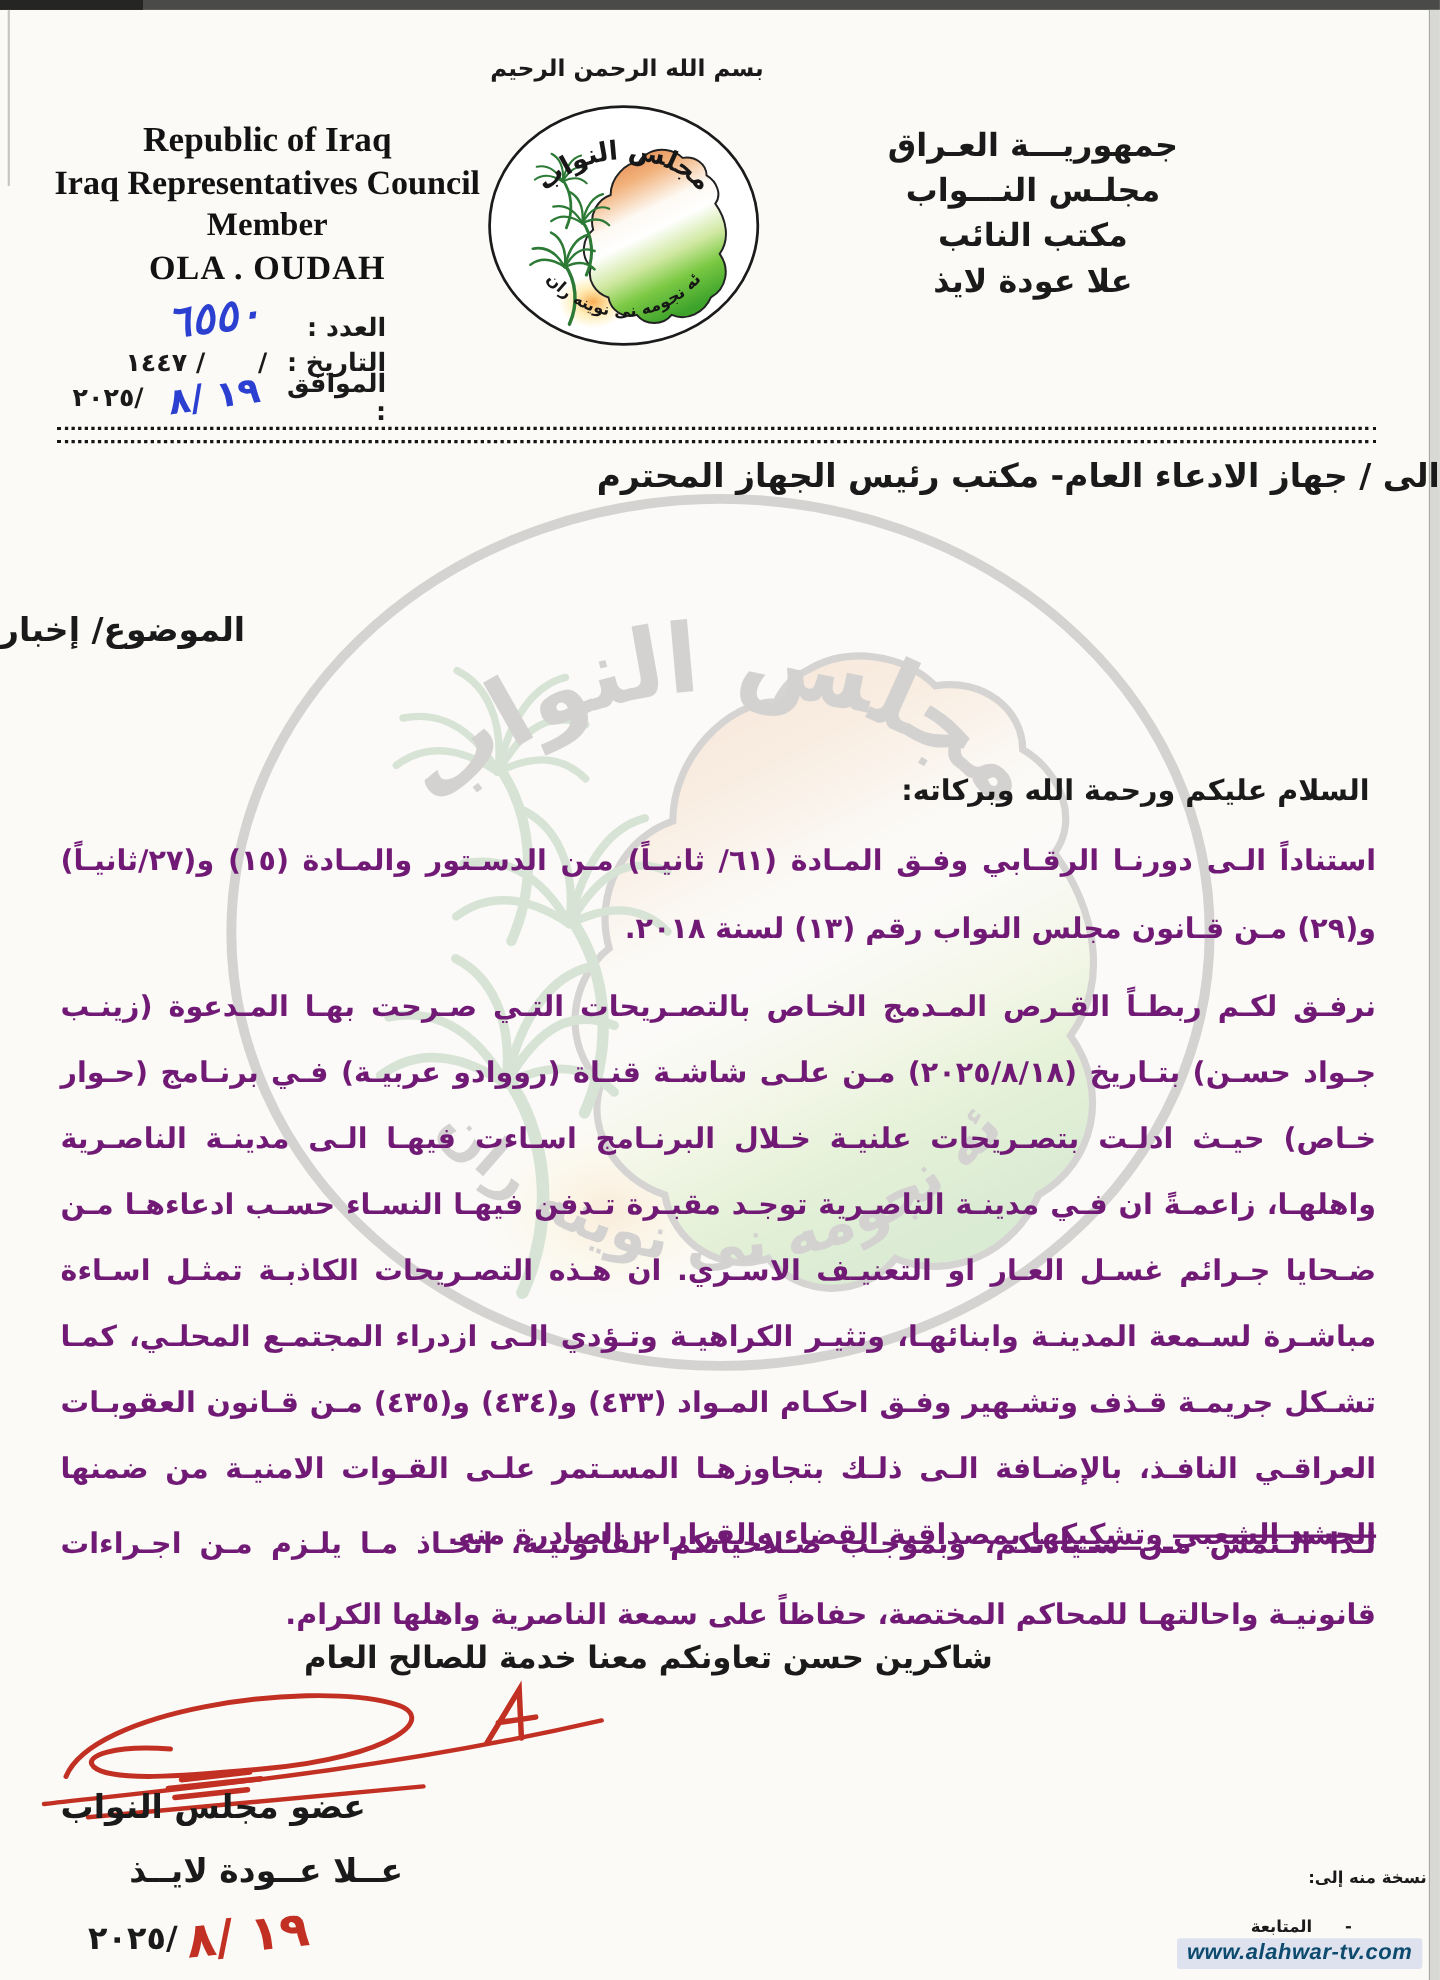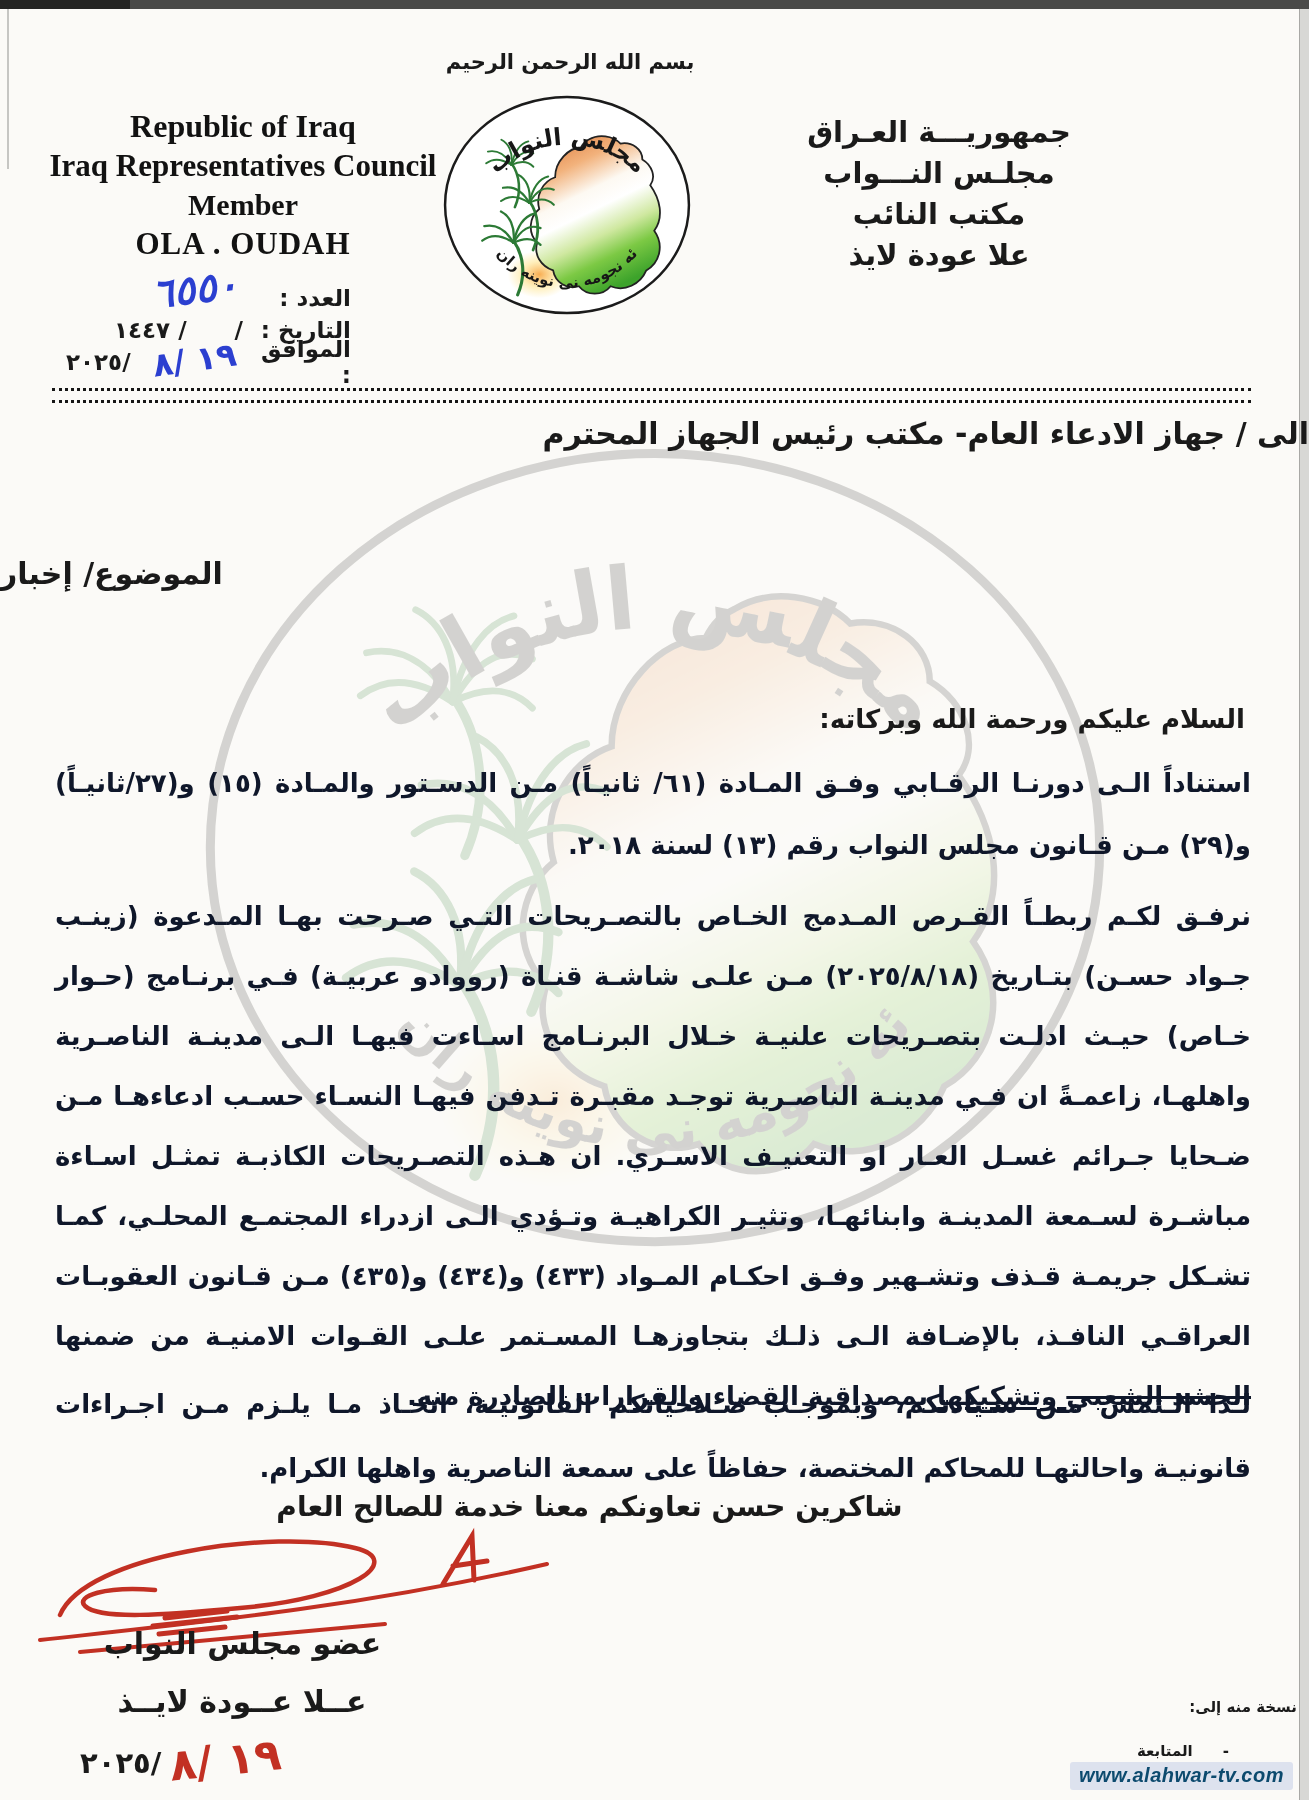--- a/index.html
+++ b/index.html
@@ -41,32 +41,32 @@
   .divider{position:absolute;left:52px;right:58px;top:388px;height:9px;
     border-top:3px dotted #161616;border-bottom:3px dotted #161616;}
 
   .addressee{position:absolute;top:416px;left:0;right:0;
     font-size:30px;font-weight:bold;direction:rtl;}
   .subject{position:absolute;top:556px;left:0;right:0;text-align:left;
     font-size:30px;font-weight:bold;direction:rtl;}
   .greeting{position:absolute;top:704px;right:64px;font-size:26px;font-weight:bold;direction:rtl;}
 
   .para{position:absolute;left:55px;right:58px;direction:rtl;text-align:justify;
-    text-align-last:right;font-weight:bold;color:#0f172a;margin:0;}
+    text-align-last:right;font-weight:bold;color:#701a75;margin:0;}
   .p1{top:752px;font-size:26px;line-height:62px;}
   .p2{top:886px;font-size:26px;line-height:60px;}
   .p3{top:1372px;font-size:26px;line-height:64px;}
   .strike{text-decoration:line-through;text-decoration-thickness:3px;}
   .underl{text-decoration:underline;text-decoration-thickness:3px;}
 
   .closing{position:absolute;top:1490px;left:0;right:130px;text-align:center;
     font-size:28px;font-weight:bold;direction:rtl;}
 
   .sig-svg{position:absolute;left:25px;top:1520px;width:530px;height:150px;}
-  .sig-title{position:absolute;left:55px;top:1626px;width:375px;text-align:center;
+  .sig-title{position:absolute;left:55px;top:1626px;width:375px;text-align:left;
     font-size:30px;font-weight:bold;direction:rtl;}
   .sig-name{position:absolute;left:62px;top:1684px;width:360px;text-align:center;
     font-size:30px;font-weight:bold;direction:rtl;}
   .sig-date{position:absolute;left:80px;top:1732px;width:330px;font-size:29px;font-weight:bold;}
   .hand-red{color:#c23023;font-size:44px;font-weight:bold;display:inline-block;
     transform:rotate(-6deg) translateY(2px);margin-left:8px;white-space:pre;}
 
   .copy-label{position:absolute;right:12px;top:1698px;font-size:15px;font-weight:bold;direction:rtl;}
   .copy-item{position:absolute;right:80px;top:1742px;display:flex;flex-direction:row-reverse;
     gap:30px;font-size:15px;font-weight:bold;}

